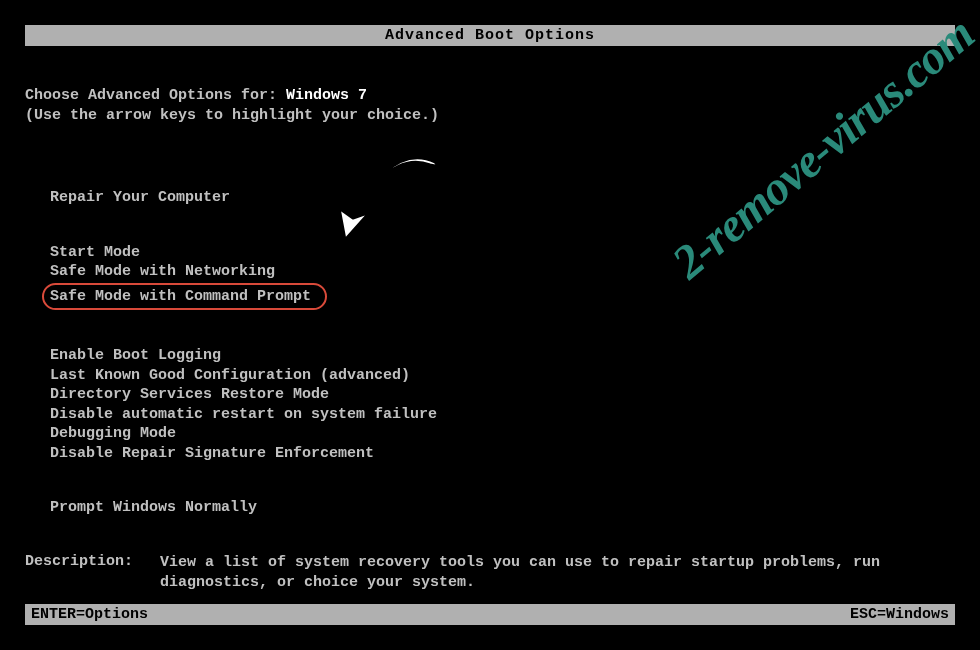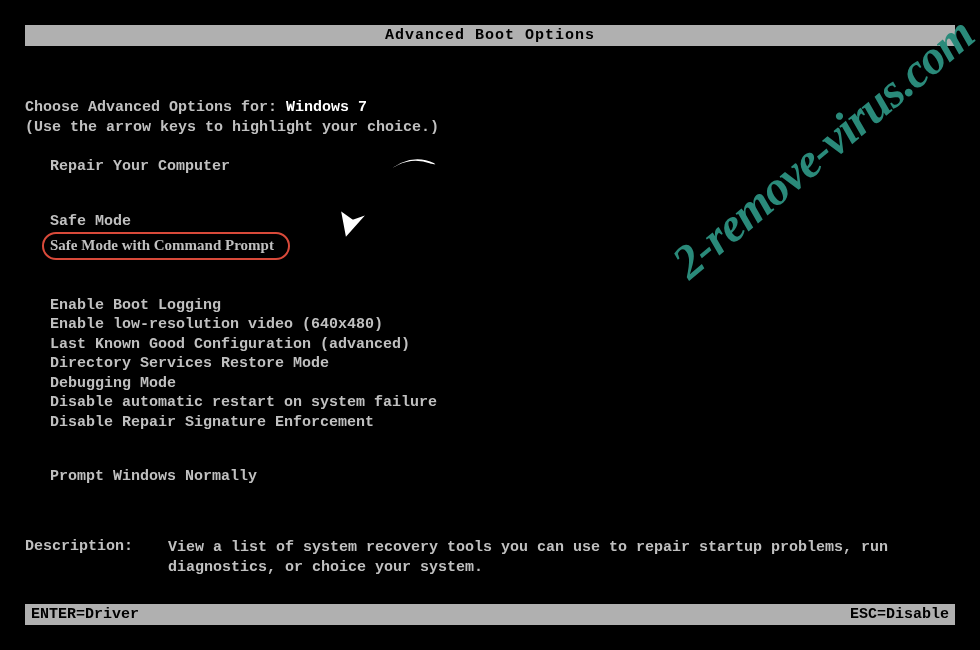--- a/index.html
+++ b/index.html
@@ -24,51 +24,49 @@
     .title-bar {
       background: #b0b0b0;
       color: #000;
       text-align: center;
       padding: 2px 8px;
       margin: 25px 0 0 0;
       font-weight: bold;
       letter-spacing: 1px;
     }
     .intro {
-      margin-top: 52px;
+      margin-top: 40px;
       line-height: 1.3;
     }
     .os-name {
       color: #fff;
     }
     .menu {
-      margin-top: 20px;
+      margin-top: 63px;
       padding-left: 25px;
     }
     .menu-group {
       margin-bottom: 35px;
     }
     .menu-item {
       line-height: 1.3;
       display: block;
     }
     .highlighted {
       display: inline-block;
       border: 2.5px solid #d94a3a;
       border-radius: 16px;
       padding: 2px 14px 2px 6px;
       margin-left: -8px;
       margin-top: 1px;
       margin-bottom: 1px;
-      font-family: Liberation Serif, serif;
     }
     .description {
-      margin-top: 51px;
+      margin-top: 35px;
       display: flex;
-      gap: 8px;
     }
     .desc-label {
       width: 135px;
       flex-shrink: 0;
     }
     .desc-text {
       line-height: 1.35;
     }
     .footer-bar {
       position: absolute;
@@ -114,46 +112,46 @@
       <span>Choose Advanced Options for: </span><span class="os-name">Windows 7</span>
     </div>
     <div>(Use the arrow keys to highlight your choice.)</div>
   </div>
 
   <div class="menu">
     <div class="menu-group">
       <span class="menu-item">Repair Your Computer</span>
     </div>
     <div class="menu-group">
-      <span class="menu-item">Safe Mode</span>
+      <span class="menu-item">Start Mode</span>
+      <span class="menu-item">Safe Mode with Networking</span>
       <span class="menu-item highlighted">Safe Mode with Command Prompt</span>
     </div>
     <div class="menu-group">
       <span class="menu-item">Enable Boot Logging</span>
-      <span class="menu-item">Enable low-resolution video (640x480)</span>
       <span class="menu-item">Last Known Good Configuration (advanced)</span>
       <span class="menu-item">Directory Services Restore Mode</span>
+      <span class="menu-item">Disable automatic restart on system failure</span>
       <span class="menu-item">Debugging Mode</span>
-      <span class="menu-item">Disable automatic restart on system failure</span>
       <span class="menu-item">Disable Repair Signature Enforcement</span>
     </div>
     <div class="menu-group">
       <span class="menu-item">Prompt Windows Normally</span>
     </div>
   </div>
 
   <div class="description">
     <div class="desc-label">Description:</div>
     <div class="desc-text">View a list of system recovery tools you can use to repair startup problems, run diagnostics, or choice your system.</div>
   </div>
 </div>
 
 <div class="footer-bar">
-  <span>ENTER=Driver</span>
-  <span>ESC=Disable</span>
+  <span>ENTER=Options</span>
+  <span>ESC=Windows</span>
 </div>
 
 <div class="watermark">2-remove-virus.com</div>
 
 <svg class="arrow" width="120" height="110" viewBox="0 0 120 110">
   <path d="M 95 15 Q 70 5, 45 30 Q 30 48, 18 68 L 35 62 L 10 90 L 4 58 L 18 68 Q 30 42, 50 22 Q 75 0, 100 12 Q 108 18, 95 15 Z" fill="#fff" stroke="#000" stroke-width="3" stroke-linejoin="round"></path>
   <path d="M 88 16 Q 93 16, 98 18" fill="none" stroke="#000" stroke-width="2"></path>
   <path d="M 70 14 Q 58 18, 48 30" fill="none" stroke="#000" stroke-width="2"></path>
 </svg>
 

